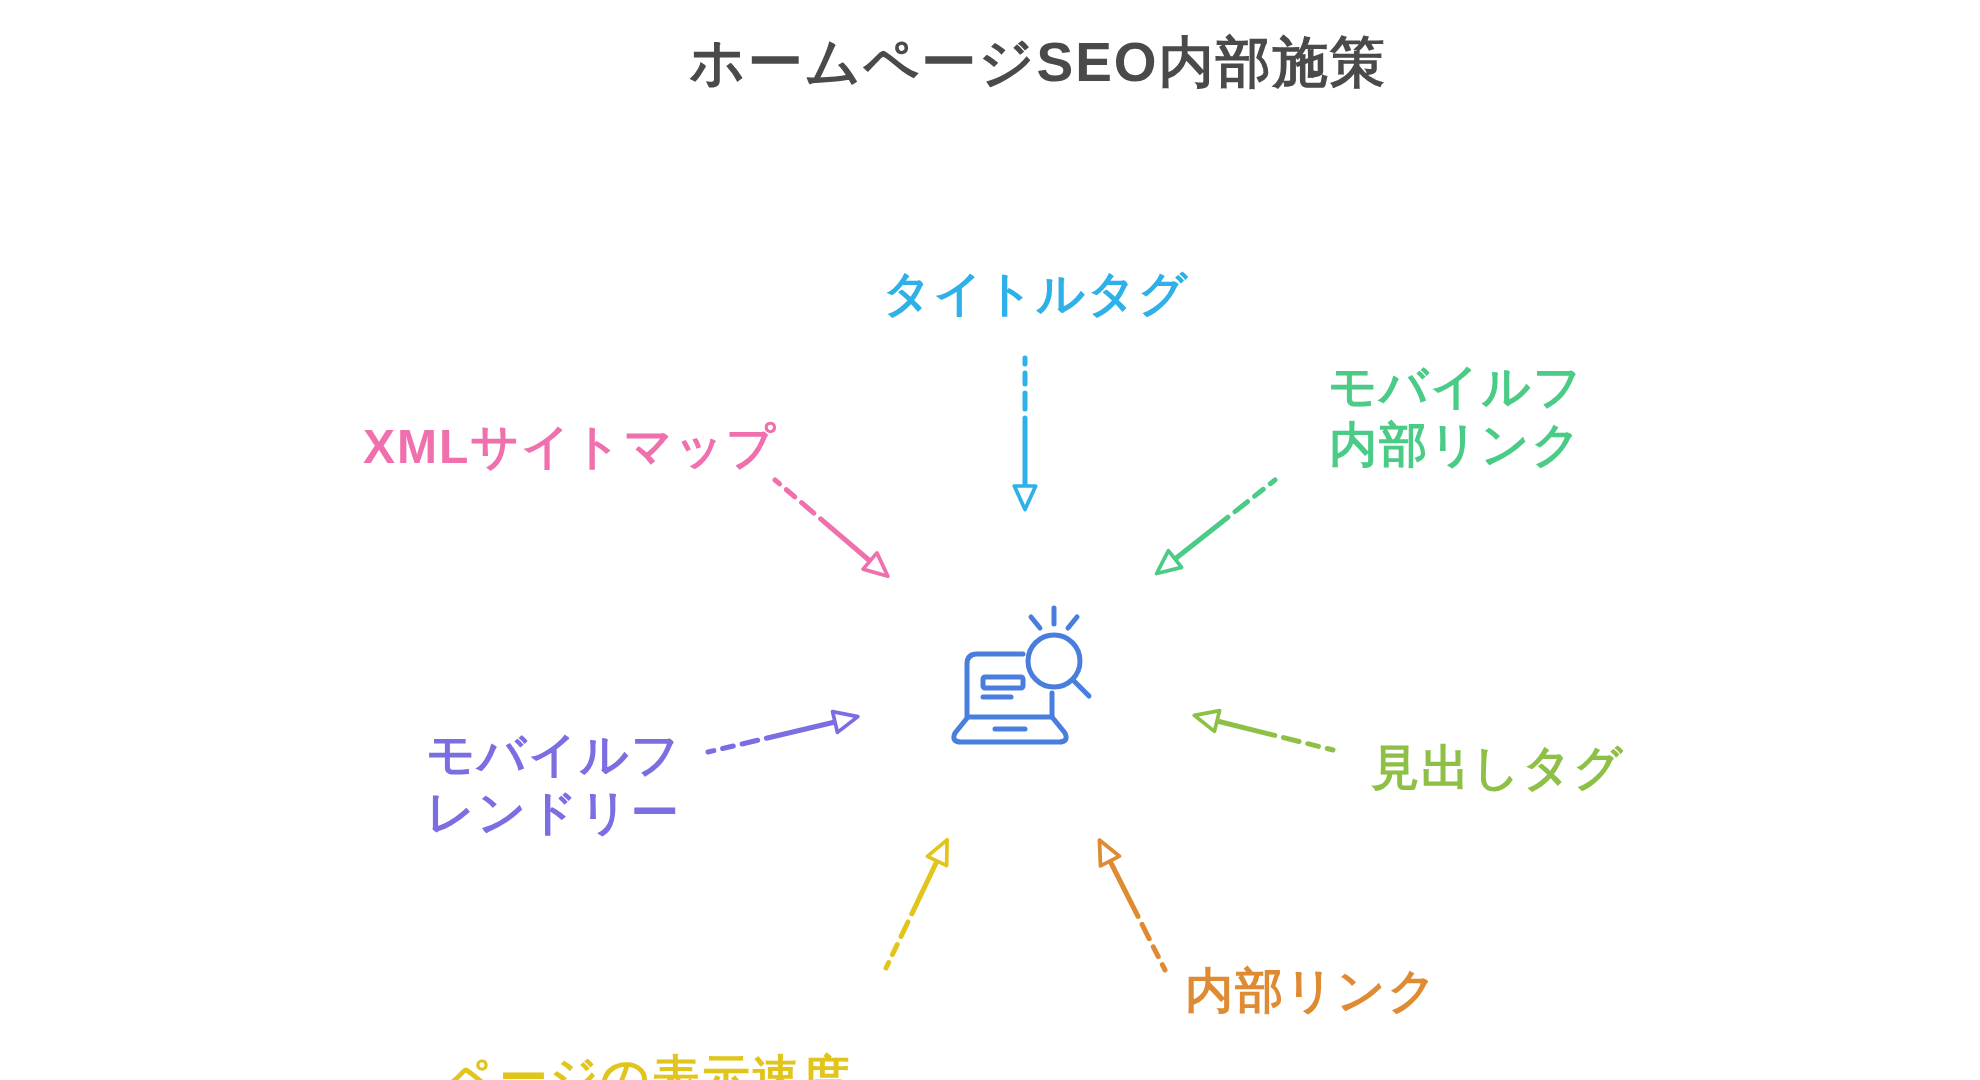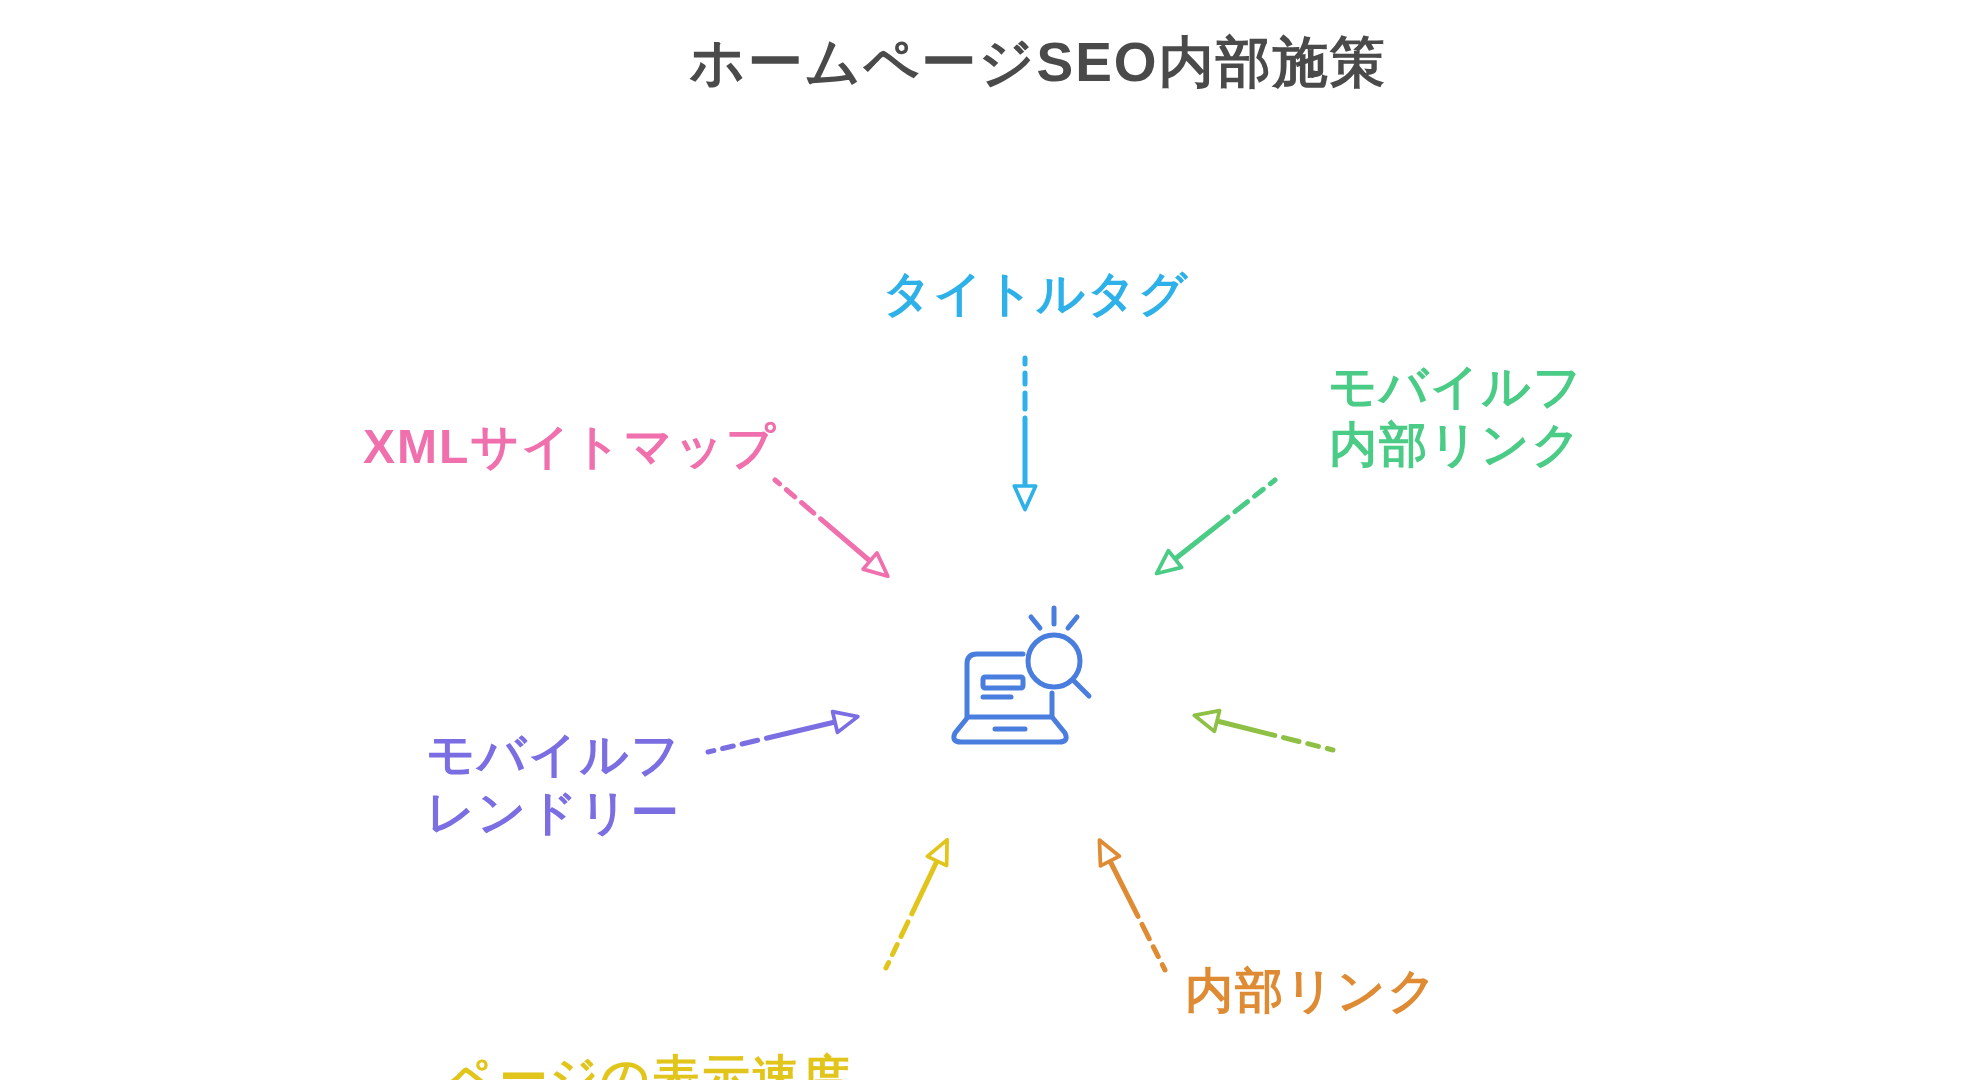--- a/index.html
+++ b/index.html
@@ -99,18 +99,19 @@
     <div>内部リンク</div>
   </div>
 
   <div class="label" style="left: 570px; top: 447px; color: rgb(240, 111, 173);">XMLサイトマップ</div>
 
   <div class="label left" style="left: 554px; top: 784px; color: rgb(122, 110, 226);">
     <div>モバイルフ</div>
     <div>レンドリー</div>
   </div>
 
+  <div class="label" style="left: 1498px; top: 768px; color: rgb(143, 192, 70);">見出しタグ</div>
 
   <div class="label" style="left: 650px; top: 1030px; color: rgb(226, 197, 27); margin-top: 48px;">ページの表示速度</div>
 
   <div class="label" style="left: 1312px; top: 991px; color: rgb(222, 139, 51); text-align: right;">内部リンク</div>
 
 </div>
 
 </body></html>

